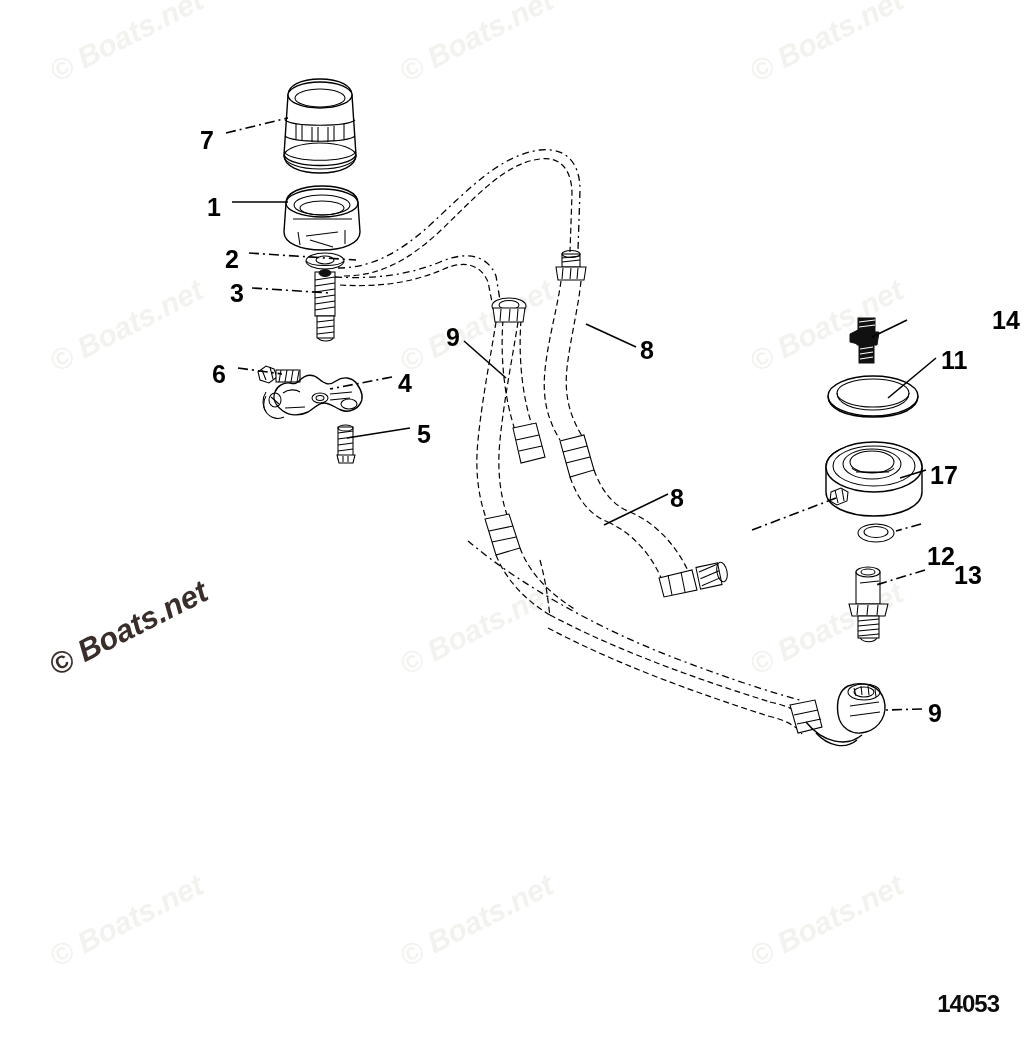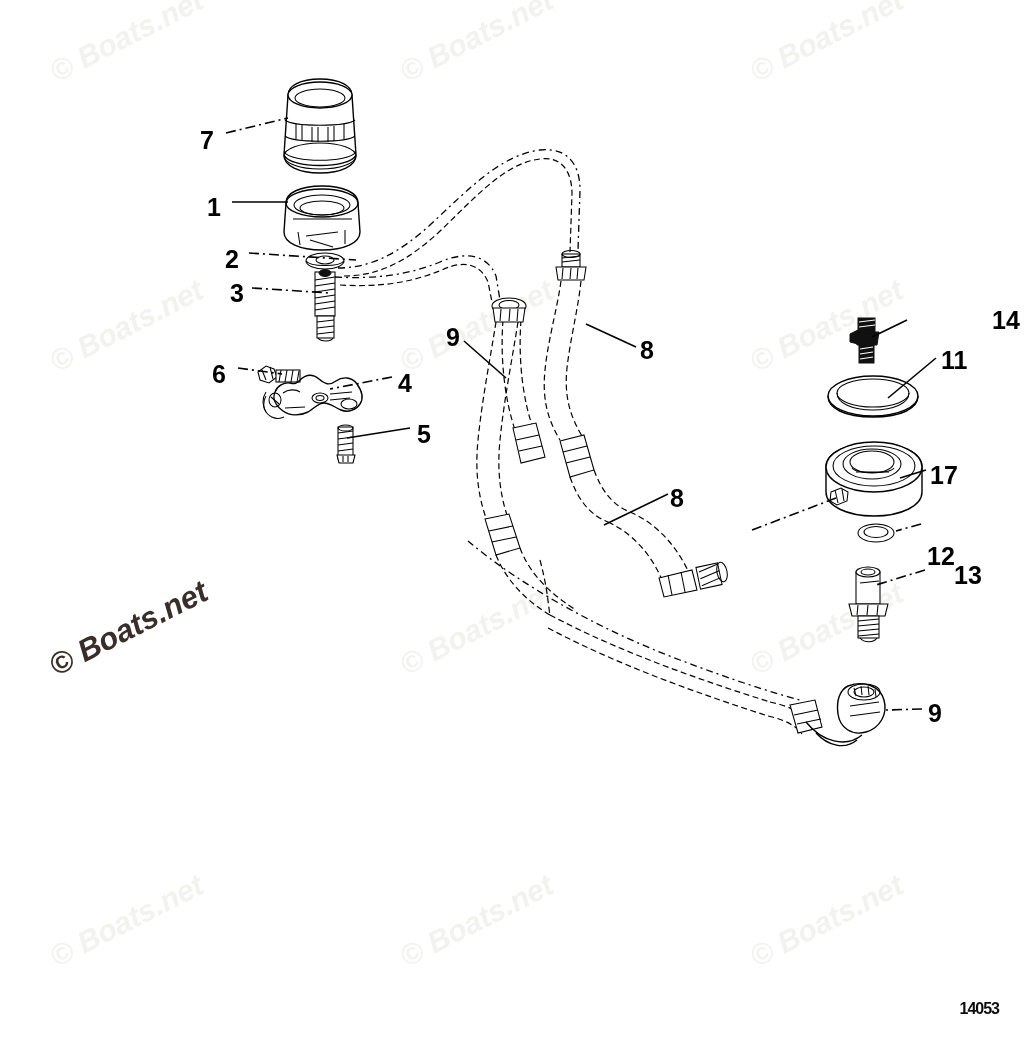--- a/index.html
+++ b/index.html
@@ -63,21 +63,21 @@
     font-size: 25px;
     color: #000000;
     line-height: 1;
   }
   #diagram-code {
     position: absolute;
     right: 28px;
     bottom: 30px;
     font-family: "Liberation Sans", sans-serif;
     font-weight: bold;
-    font-size: 16px;
+    font-size: 24px;
     letter-spacing: -1px;
     color: #0d0d0d;
     z-index: 3;
   }
   svg { display:block; }
   .ln { fill:none; stroke:#000; stroke-width:1.4; }
   .ln-thin { fill:none; stroke:#000; stroke-width:1.05; }
   .ln-dash { fill:none; stroke:#000; stroke-width:1.3; stroke-dasharray:7 4 2 4; }
   .ln-dash2 { fill:none; stroke:#000; stroke-width:1.2; stroke-dasharray:6 3.5; }
   .leader { fill:none; stroke:#000; stroke-width:1.6; }

